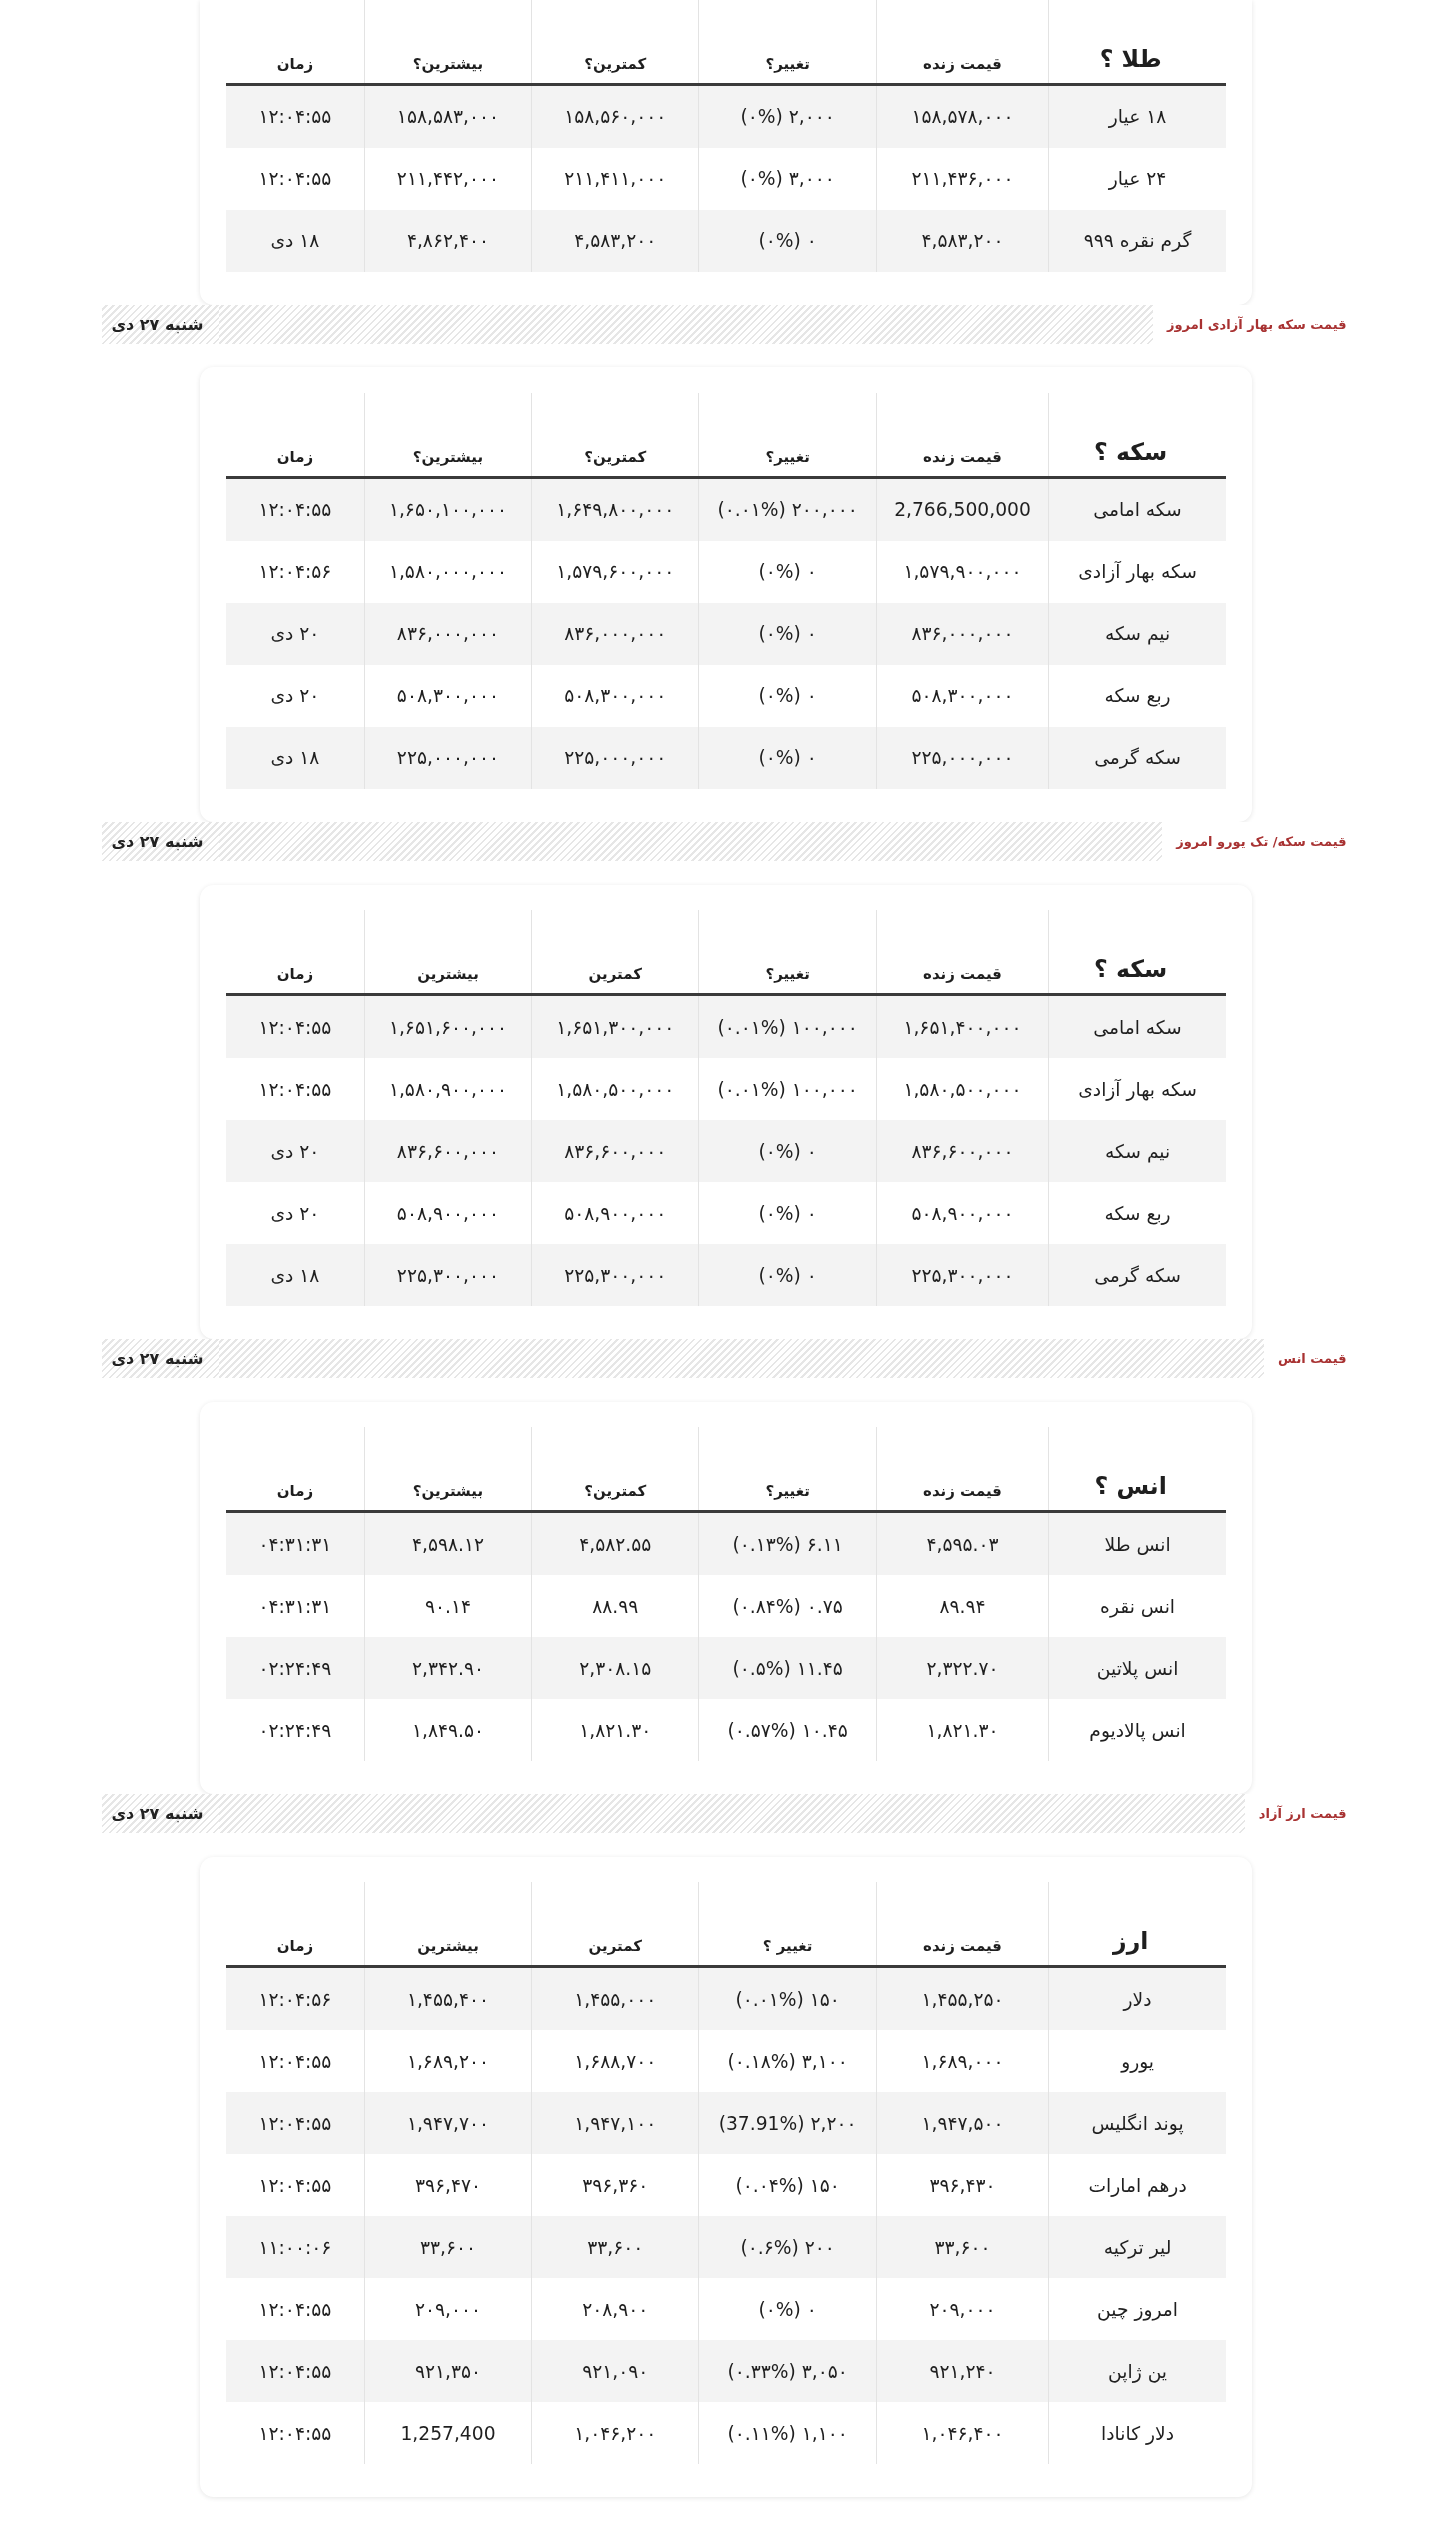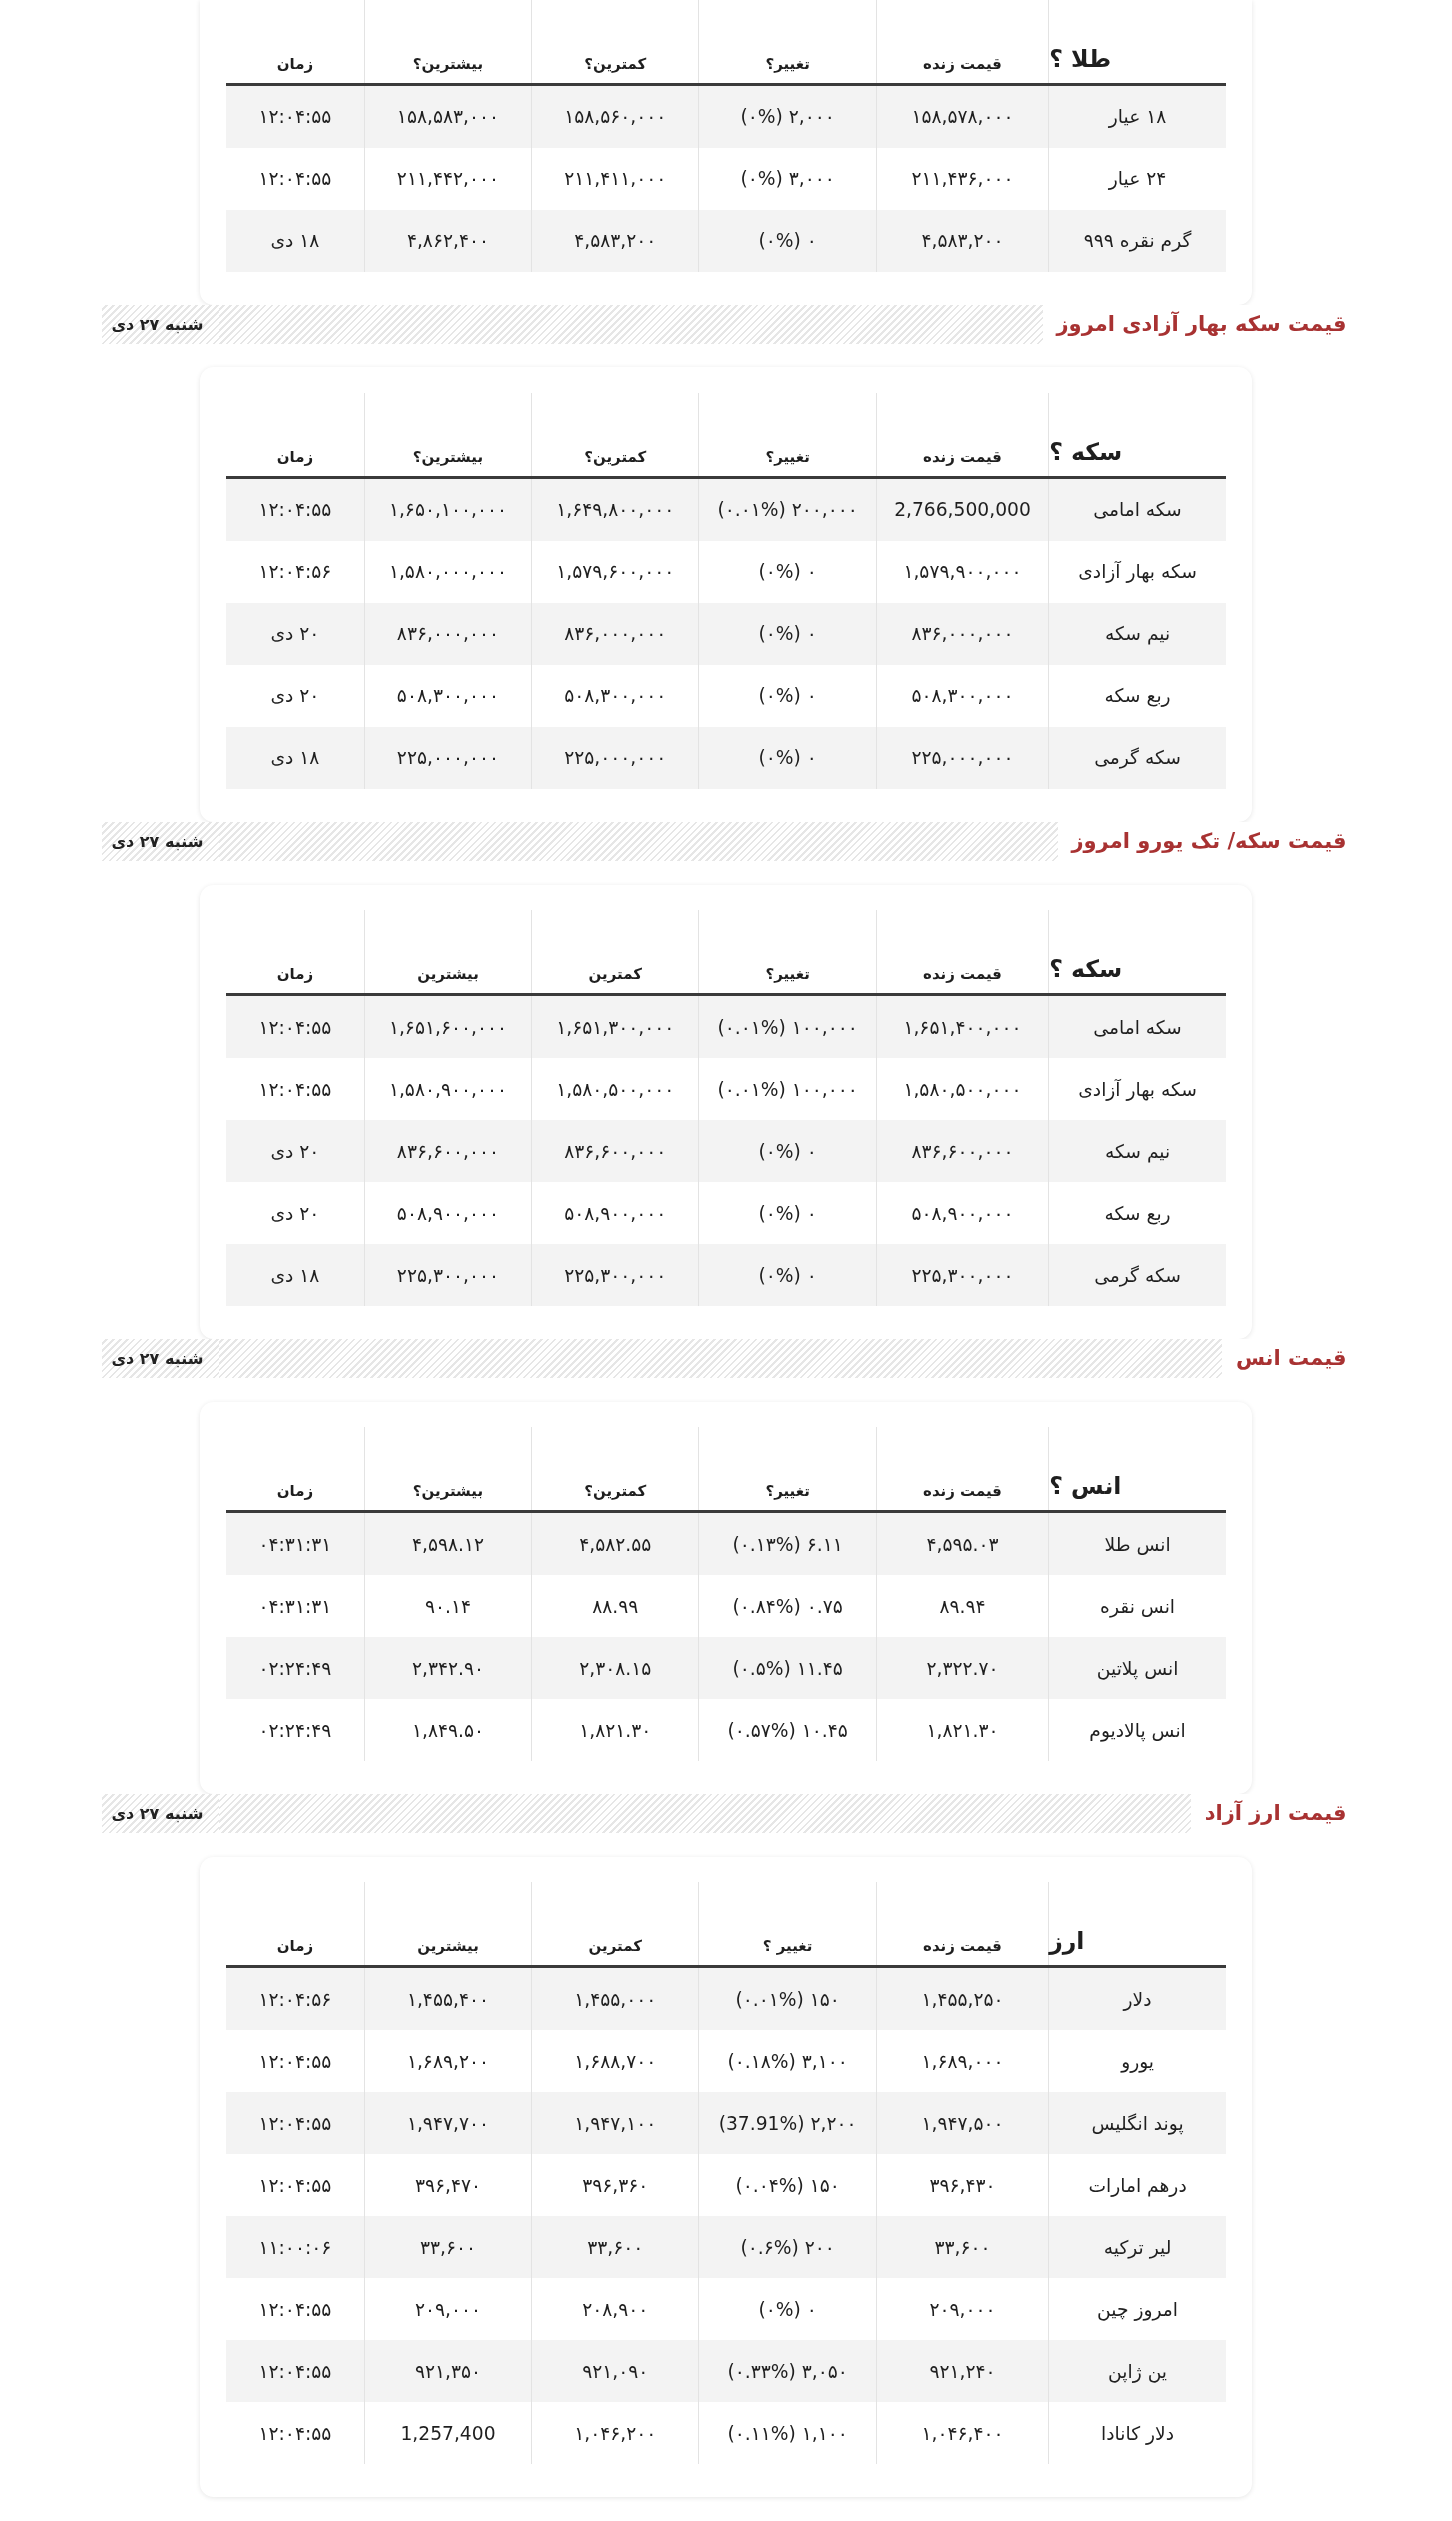--- a/index.html
+++ b/index.html
@@ -27,21 +27,21 @@
     display: flex;
     align-items: stretch;
     width: 1249px;
     margin: 0 auto;
     height: 39px;
     box-sizing: border-box;
   }
   .section-head .title {
     flex: 0 0 auto;
     color: #a83232;
-    font-size: 21px;
+    font-size: 13px;
     font-weight: bold;
     line-height: 39px;
     padding: 0 3.9px 0 13.8px;
     background: #ffffff;
     white-space: nowrap;
   }
   .section-head .hatch {
     flex: 1 1 auto;
     position: relative;
     background-color: #f5f5f5;
@@ -112,21 +112,21 @@
     font-weight: bold;
     font-size: 15px;
     height: 73px;
     border-bottom: 3px solid #3a3a3a;
     background: #ffffff;
     vertical-align: bottom;
     padding-bottom: 9.9px;
   }
   table.price thead th.name-col {
     font-size: 23.6px;
-    text-align: left;
+    text-align: center;
     padding-right: 13.8px;
   }
   table.price tbody tr:nth-child(odd) td { background: #f3f3f3; }
   table.price tbody tr:nth-child(even) td { background: #ffffff; }
 
   td.name-col {
     text-align: right;
     padding-right: 13.8px;
     font-size: 18.7px;
   }

